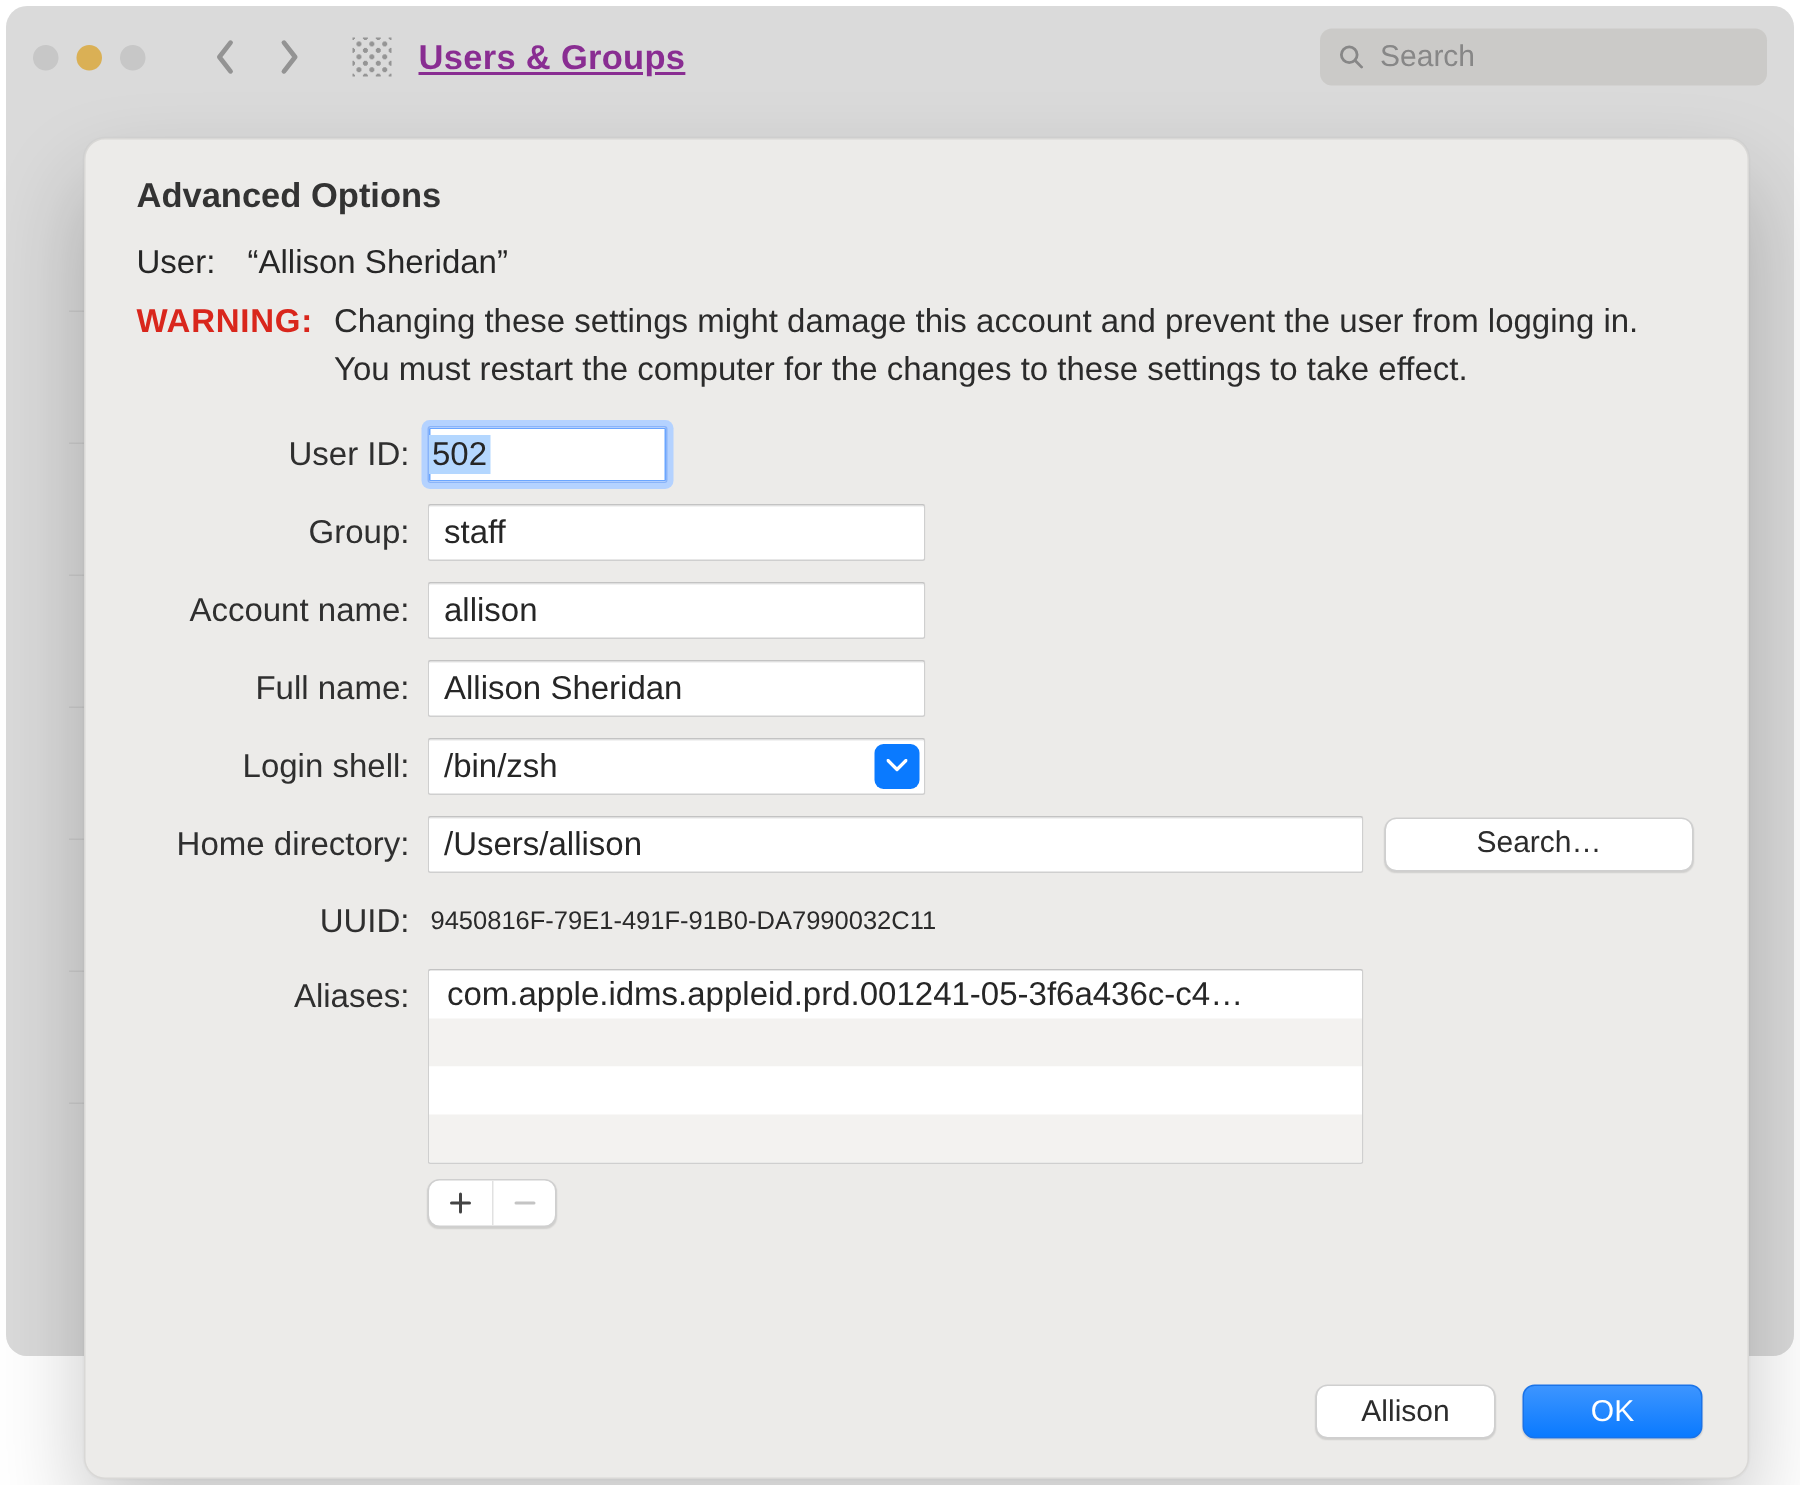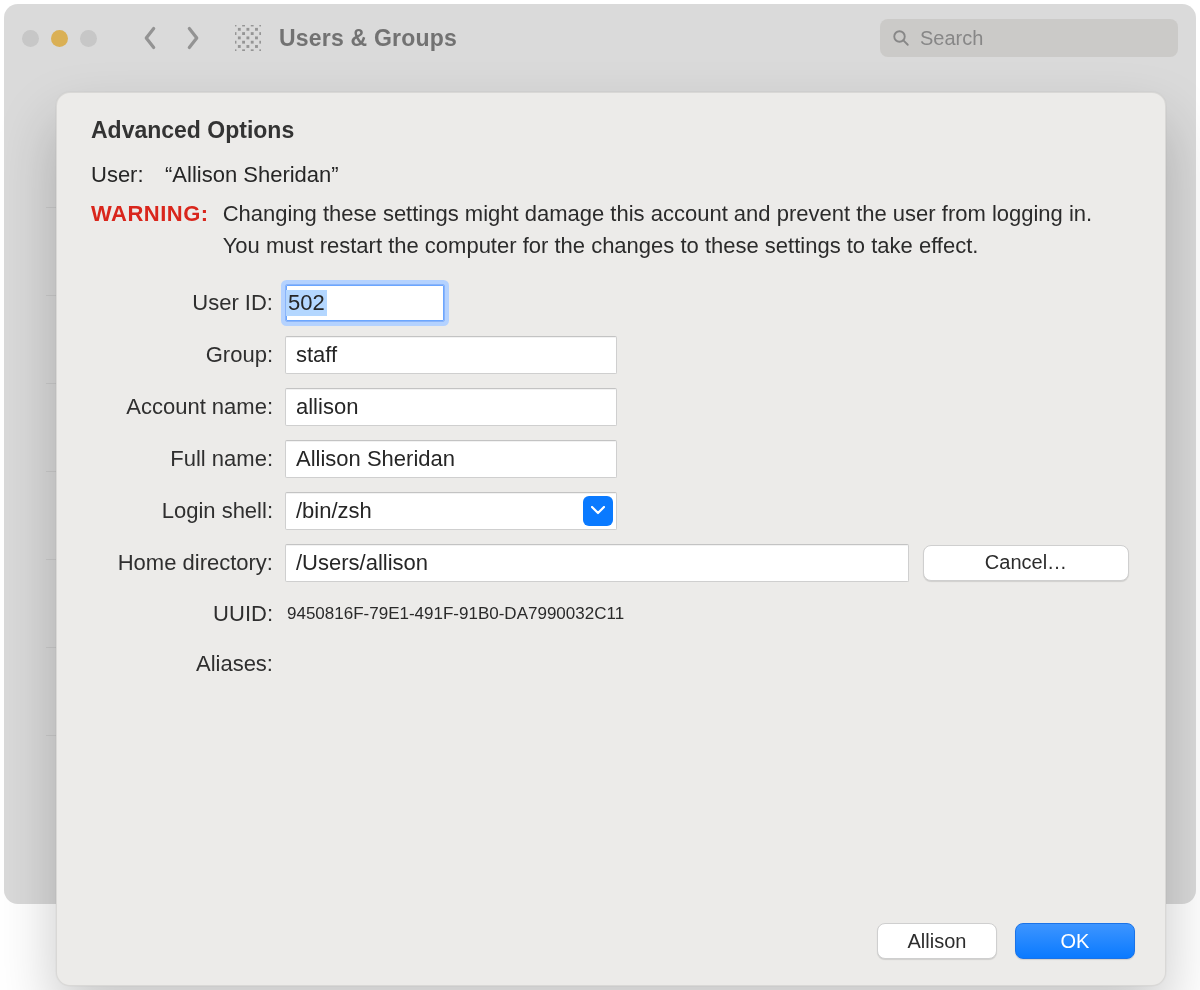--- a/index.html
+++ b/index.html
@@ -39,21 +39,21 @@
   .dot.yellow{ background:#f8bb37; }
   .dot.green{ background:#d6d6d6; }
   .navbtn { width:34px; height:34px; display:flex; align-items:center; justify-content:center; color:#9a9a9a; }
   .navbtn svg{ width:17px; height:26px; }
   .app-icon{ width:26px; height:26px; margin:0 10px 0 18px;
     background:
       radial-gradient(circle, #9d9d9d 1.6px, transparent 1.8px) 0 0/8.6px 8.6px,
       radial-gradient(circle, #9d9d9d 1.6px, transparent 1.8px) 4.3px 4.3px/8.6px 8.6px;
     background-color:transparent;
   }
-  .win-title{ font-size:23px; font-weight:600; color:#737373; letter-spacing:.2px; }
+  .win-title{ font-size:23px; font-weight:600; color:#a21caf; letter-spacing:.2px;text-decoration:underline; }
   .search-box{
     margin-left:auto;
     width:298px; height:38px;
     background:#dcdad7; border-radius:8px;
     display:flex; align-items:center; padding:12px 12px;
     color:#8c8c8c; font-size:20px;
   }
   .search-box svg{ width:18px; height:18px; margin-right:10px; color:#8c8c8c; }
   .bg-content{
     position:absolute; left:42px; top:116px;
@@ -284,33 +284,55 @@
               </svg>
           </div>
         </div>
       </div>
     </div>
 
     <div class="row">
       <div class="label">Home directory:</div>
       <div class="control">
         <input class="text homedir" value="/Users/allison" style="">
-        <div class="btn wide">Cancel…</div>
+        <div class="btn wide">Search…</div>
       </div>
     </div>
 
     <div class="row">
       <div class="label">UUID:</div>
       <div class="control">
         <div class="static-value">9450816F-79E1-491F-91B0-DA7990032C11</div>
       </div>
     </div>
 
     <div class="row top">
       <div class="label">Aliases:</div>
+      <div>
+        <div class="listbox">
+          <div class="list-row">com.apple.idms.appleid.prd.001241-05-3f6a436c-c4…</div>
+          <div class="list-row"></div>
+          <div class="list-row"></div>
+          <div class="list-row"></div>
+        </div>
+        <div class="addremove-wrap">
+          <div class="addremove">
+            <div>
+              <svg width="16" height="16" viewBox="0 0 16 16">
+                  <path d="M8 2v12M2 8h12" stroke="#444" stroke-width="2" stroke-linecap="round"></path>
+                </svg>
+            </div>
+            <div>
+              <svg width="16" height="16" viewBox="0 0 16 16">
+                  <path d="M2 8h12" stroke="#c4c4c4" stroke-width="2" stroke-linecap="round"></path>
+                </svg>
+            </div>
+          </div>
+        </div>
+      </div>
     </div>
 
   </div>
 
   <div class="footer">
     <div class="btn" style="width:120px">Allison</div>
     <div class="btn primary" style="width:120px">OK</div>
   </div>
 </div>
 

